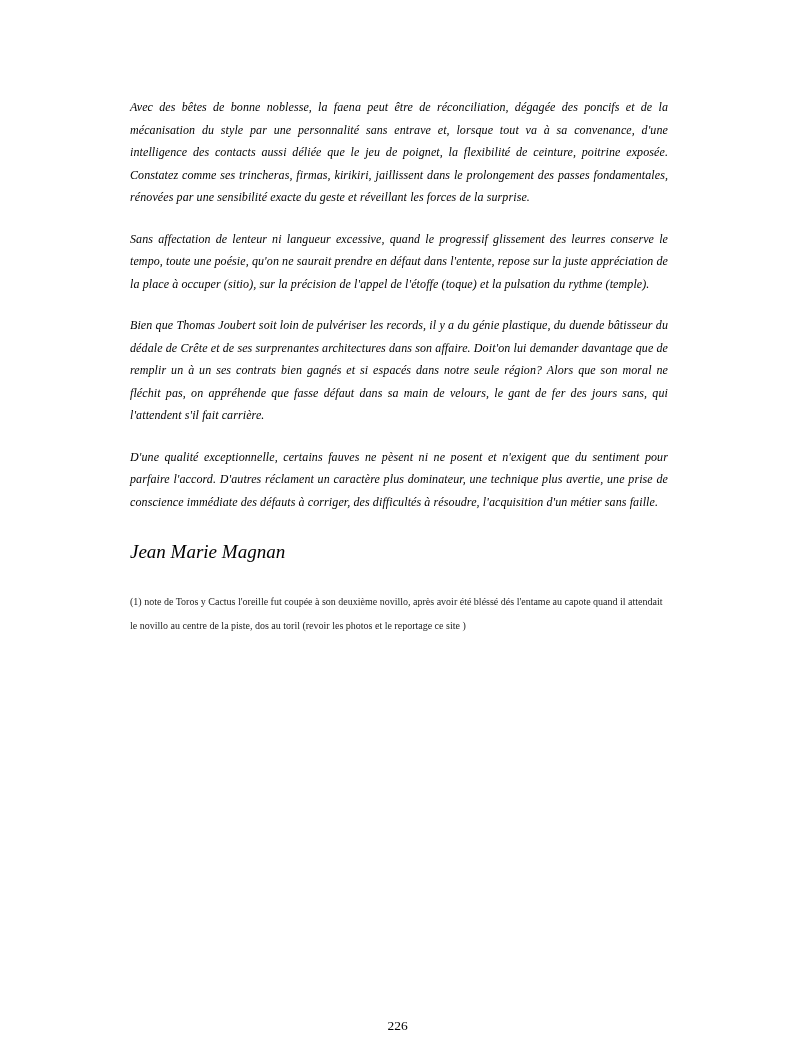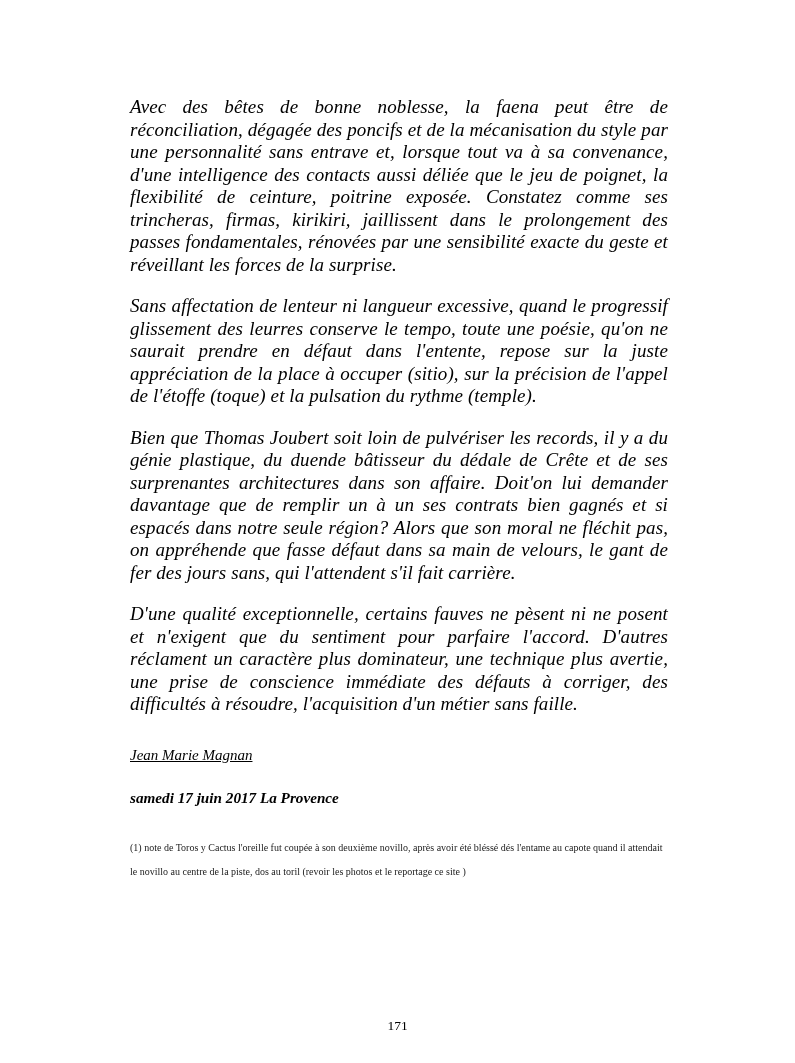--- a/index.html
+++ b/index.html
@@ -26,35 +26,34 @@
   .content {
     position: absolute;
     left: 130px;
     top: 96px;
     width: 538px;
   }
   p.body-para {
     margin: 0 0 19px 0;
     font-family: "Liberation Serif", serif;
     font-style: italic;
-    font-size: 19px;
+    font-size: 12px;
     line-height: 22.5px;
     text-align: justify;
     letter-spacing: 0.1px;
   }
   p.body-para:last-of-type {
     margin-bottom: 0;
   }
   .signature {
     margin: 28px 0 0 0;
     font-family: "Liberation Serif", serif;
     font-style: italic;
-    font-size: 15px;
+    font-size: 19px;
     line-height: 22.5px;
-    text-decoration: underline;
   }
   .dateline {
     margin: 21px 0 0 0;
     font-family: "Liberation Serif", serif;
     font-style: italic;
     font-weight: bold;
     font-size: 15.2px;
     line-height: 22.5px;
   }
   .footnote {
@@ -82,19 +81,18 @@
 
 <div class="page">
   <div class="content">
 
     <p class="body-para">Avec des bêtes de bonne noblesse, la faena peut être de réconciliation, dégagée des poncifs et de la mécanisation du style par une personnalité sans entrave et, lorsque tout va à sa convenance, d'une intelligence des contacts aussi déliée que le jeu de poignet, la flexibilité de ceinture, poitrine exposée. Constatez comme ses trincheras, firmas, kirikiri, jaillissent dans le prolongement des passes fondamentales, rénovées par une sensibilité exacte du geste et réveillant les forces de la surprise.</p>
     <p class="body-para">Sans affectation de lenteur ni langueur excessive, quand le progressif glissement des leurres conserve le tempo, toute une poésie, qu'on ne saurait prendre en défaut dans l'entente, repose sur la juste appréciation de la place à occuper (sitio), sur la précision de l'appel de l'étoffe (toque) et la pulsation du rythme (temple).</p>
     <p class="body-para">Bien que Thomas Joubert soit loin de pulvériser les records, il y a du génie plastique, du duende bâtisseur du dédale de Crête et de ses surprenantes architectures dans son affaire. Doit'on lui demander davantage que de remplir un à un ses contrats bien gagnés et si espacés dans notre seule région? Alors que son moral ne fléchit pas, on appréhende que fasse défaut dans sa main de velours, le gant de fer des jours sans, qui l'attendent s'il fait carrière.</p>
     <p class="body-para">D'une qualité exceptionnelle, certains fauves ne pèsent ni ne posent et n'exigent que du sentiment pour parfaire l'accord. D'autres réclament un caractère plus dominateur, une technique plus avertie, une prise de conscience immédiate des défauts à corriger, des difficultés à résoudre, l'acquisition d'un métier sans faille.</p>
 
     <p class="signature">Jean Marie Magnan</p>
-    <p class="dateline">samedi 17 juin 2017 La Provence</p>
     <p class="footnote">(1) note de Toros y Cactus l'oreille fut coupée à son deuxième novillo, après avoir été bléssé dés l'entame au capote quand il attendait le novillo au centre de la piste, dos au toril (revoir les photos et le reportage ce site )</p>
 
   </div>
 
-  <div class="page-number">171</div>
+  <div class="page-number">226</div>
 </div>
 
 </body></html>

